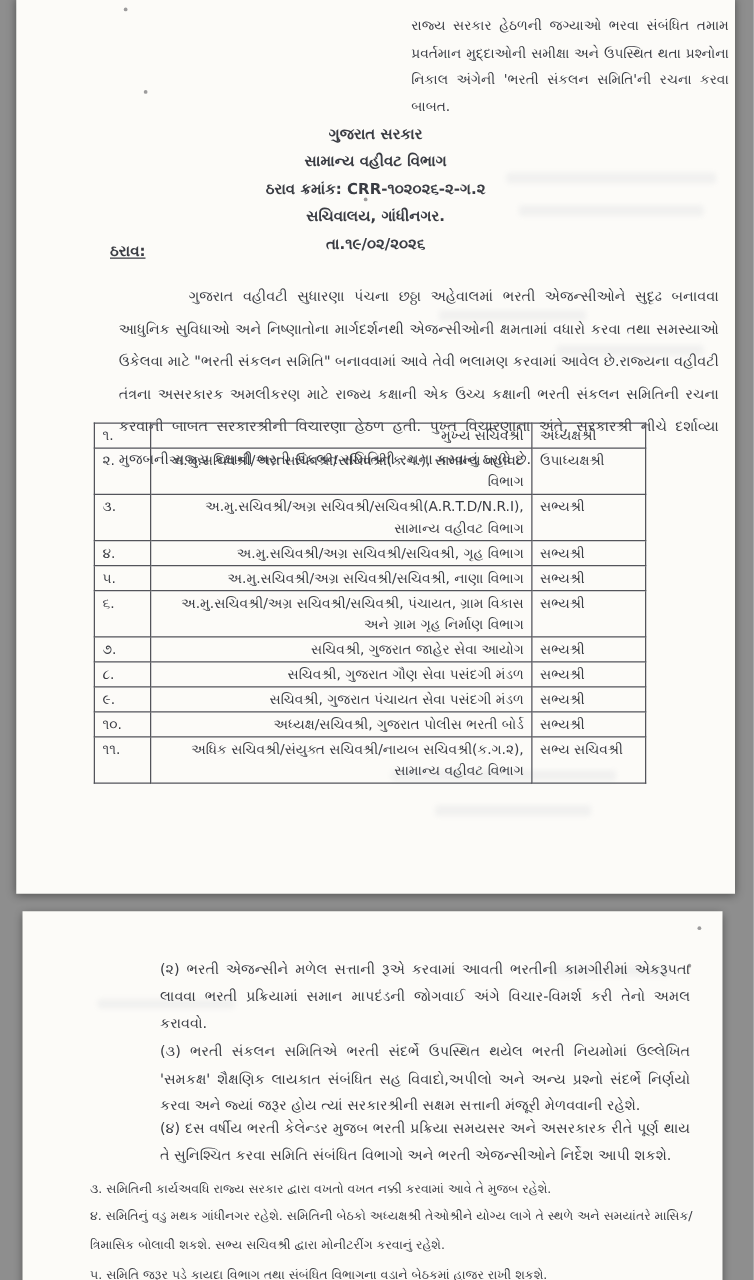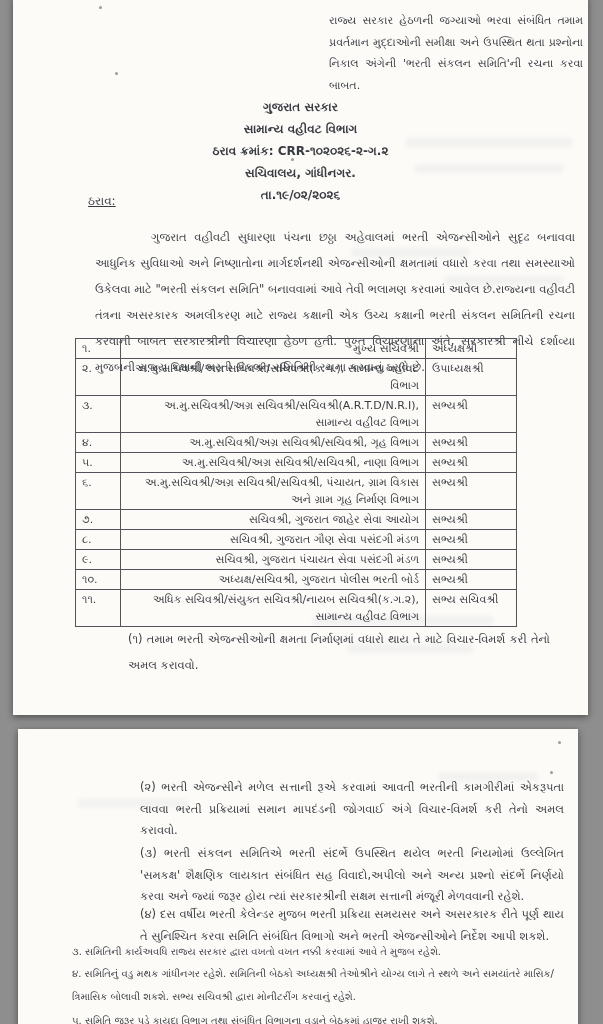--- a/index.html
+++ b/index.html
@@ -20,21 +20,21 @@
   .subject{
     position:absolute;left:316px;top:14px;width:254px;
     font-size:11px;line-height:21.5px;text-align:justify;
   }
   .gov-header{
     position:absolute;left:0;top:100px;width:100%;
     text-align:center;font-size:12px;line-height:22px;font-weight:600;
   }
   .tharav-label{
     position:absolute;left:75px;top:198px;
-    font-size:12px;font-weight:400;text-decoration:underline;
+    font-size:12px;font-weight:700;text-decoration:underline;
   }
   .intro{
     position:absolute;left:70px;top:216px;width:480px;
     font-size:11.5px;line-height:26px;text-align:justify;text-indent:56px;
     margin:12px;
   }
   table.committee{
     position:absolute;left:62px;top:342px;width:432px;
     border-collapse:collapse;table-layout:fixed;
     font-size:11px;
@@ -51,21 +51,21 @@
     position:absolute;left:62px;top:608px;
     font-size:11.5px;font-weight:700;text-decoration:underline;
   }
   .point1{
     position:absolute;left:115px;top:630px;width:422px;
     font-size:11.5px;line-height:26px;text-align:justify;margin:0;
   }
 
   .p2-point{
     position:absolute;left:110px;width:424px;
-    font-size:11.5px;line-height:21.5px;text-align:justify;margin:12px;
+    font-size:11.5px;line-height:21.5px;text-align:justify;margin:0;
   }
   .p2-sec{
     position:absolute;left:54px;width:482px;
     font-size:10px;line-height:23px;text-align:justify;margin:0;
   }
   #point2{top:36px;}
   #point3{top:102px;}
   #point4{top:163px;}
   #sec3{top:211px;}
   #sec4{top:233px;}
@@ -162,21 +162,20 @@
         <td class="role">સભ્યશ્રી</td>
       </tr>
         <tr>
         <td class="sr">૧૧.</td>
         <td class="desig">અધિક સચિવશ્રી/સંયુક્ત સચિવશ્રી/નાયબ સચિવશ્રી(ક.ગ.૨), સામાન્ય વહીવટ વિભાગ</td>
         <td class="role">સભ્ય સચિવશ્રી</td>
       </tr>
       </tbody>
   </table>
 
-  <p class="point1">(૧) તમામ ભરતી એજન્સીઓની ક્ષમતા નિર્માણમાં વધારો થાય તે માટે વિચાર-વિમર્શ કરી તેનો અમલ કરાવવો.</p>
 </div>
 
 <div class="page page2">
   <div class="ghost" style="left:420px;top:44px;width:100px;height:8px;"></div>
   <div class="ghost" style="left:60px;top:70px;width:110px;height:8px;"></div>
   <div class="speck" style="left:540px;top:12px;"></div>
   <div class="speck" style="left:532px;top:42px;"></div>
 
   <p class="p2-point" id="point2">(૨) ભરતી એજન્સીને મળેલ સત્તાની રૂએ કરવામાં આવતી ભરતીની કામગીરીમાં એકરૂપતા લાવવા ભરતી પ્રક્રિયામાં સમાન માપદંડની જોગવાઈ અંગે વિચાર-વિમર્શ કરી તેનો અમલ કરાવવો.</p>
   <p class="p2-point" id="point3">(૩) ભરતી સંકલન સમિતિએ ભરતી સંદર્ભે ઉપસ્થિત થયેલ ભરતી નિયમોમાં ઉલ્લેખિત 'સમકક્ષ' શૈક્ષણિક લાયકાત સંબંધિત સહ વિવાદો,અપીલો અને અન્ય પ્રશ્નો સંદર્ભે નિર્ણયો કરવા અને જ્યાં જરૂર હોય ત્યાં સરકારશ્રીની સક્ષમ સત્તાની મંજૂરી મેળવવાની રહેશે.</p>

